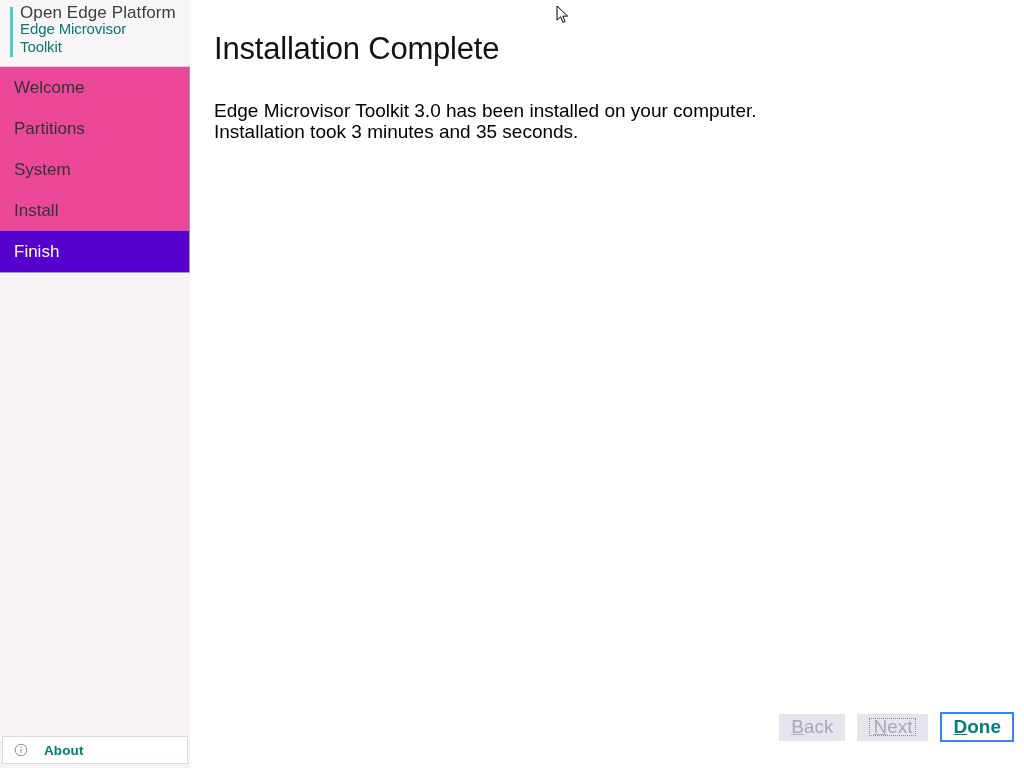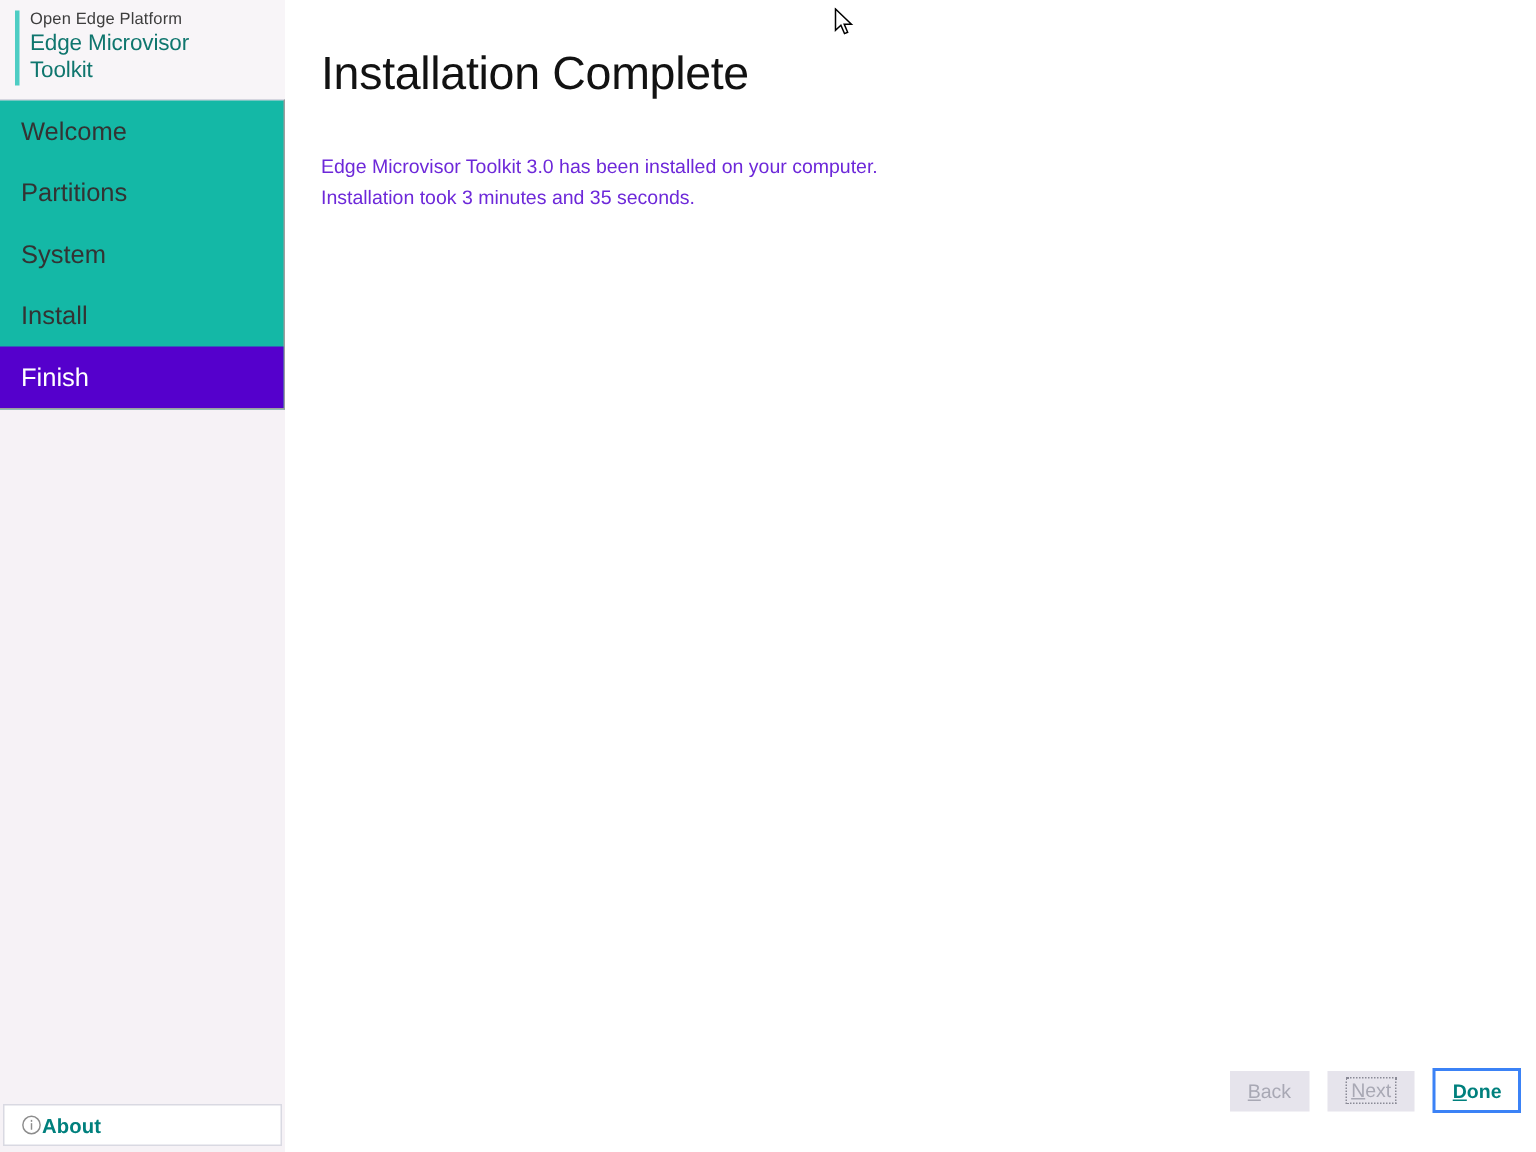--- a/index.html
+++ b/index.html
@@ -47,36 +47,36 @@
     left: 10px;
     top: 7px;
     width: 3px;
     height: 50px;
     background: #4ecdc4;
   }
 
   .brand-text { padding-left: 10px; }
 
   .brand-eyebrow {
-    font-size: 11px;
+    font-size: 17px;
     line-height: 14px;
     color: #3d3d3d;
     letter-spacing: 0.1px;
   }
 
   .brand-title {
     font-size: 15px;
     line-height: 16.5px;
     color: #0f766e;
     letter-spacing: -0.1px;
     padding-top: 1px;
   }
 
   .nav {
-    background: #14b8a6;
+    background: #ec4899;
     border-right: 1px solid #9e9e9e;
     border-top: 1px solid #d6d6e0;
     border-bottom: 1px solid #9e9e9e;
   }
 
   .nav-item {
     height: 41px;
     display: flex;
     align-items: center;
     padding-left: 14px;
@@ -97,21 +97,21 @@
   .about-btn {
     position: absolute;
     left: 2px;
     bottom: 4px;
     width: 186px;
     height: 28px;
     background: #ffffff;
     border: 1px solid #d9d9e2;
     display: flex;
     align-items: center;
-    gap: 0;
+    gap: 16px;
     padding-left: 11px;
   }
 
   .info-icon {
     width: 14px;
     height: 14px;
     flex: 0 0 14px;
     display: block;
   }
 
@@ -138,42 +138,42 @@
     font-weight: normal;
     color: #121212;
     letter-spacing: -0.2px;
     white-space: nowrap;
   }
 
   .body-block {
     position: absolute;
     left: 24px;
     top: 103px;
-    font-size: 13px;
-    color: #6d28d9;
+    font-size: 19px;
+    color: #000000;
     line-height: 16.5px;
   }
 
   .body-block .para + .para { margin-top: 4px; }
 
   
   .footer {
     position: absolute;
     right: 10px;
     bottom: 7px;
     display: flex;
     align-items: center;
     gap: 12px;
   }
 
   .btn {
     height: 27px;
     min-width: 51px;
     padding: 0 11px;
-    font-size: 13px;
+    font-size: 19px;
     display: flex;
     align-items: center;
     justify-content: center;
     border: 1px solid transparent;
     background: #e6e4ec;
     color: #a6a6b0;
     font-weight: normal;
     user-select: none;
   }
 

